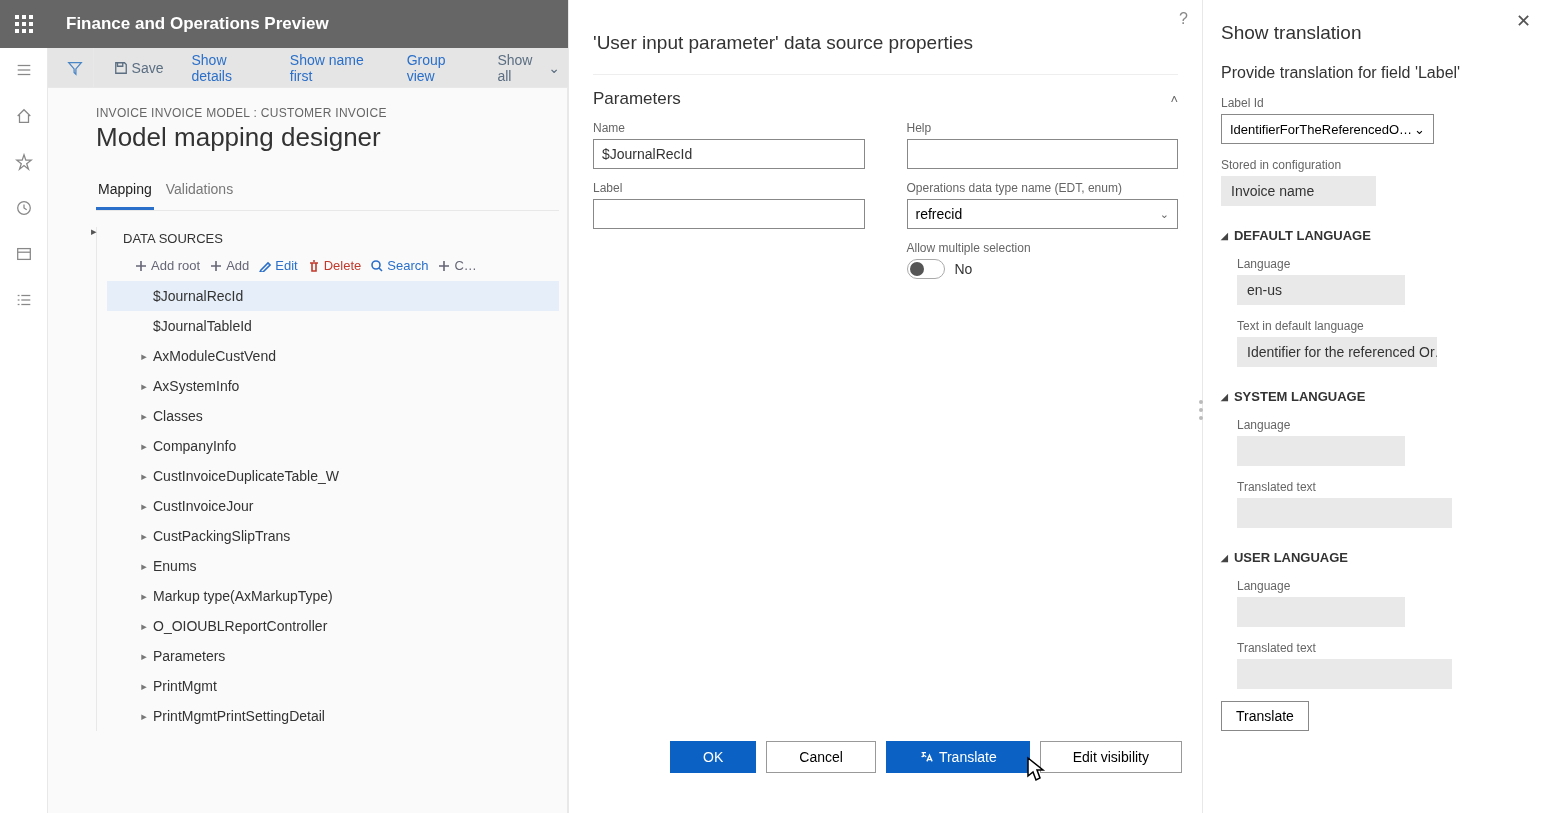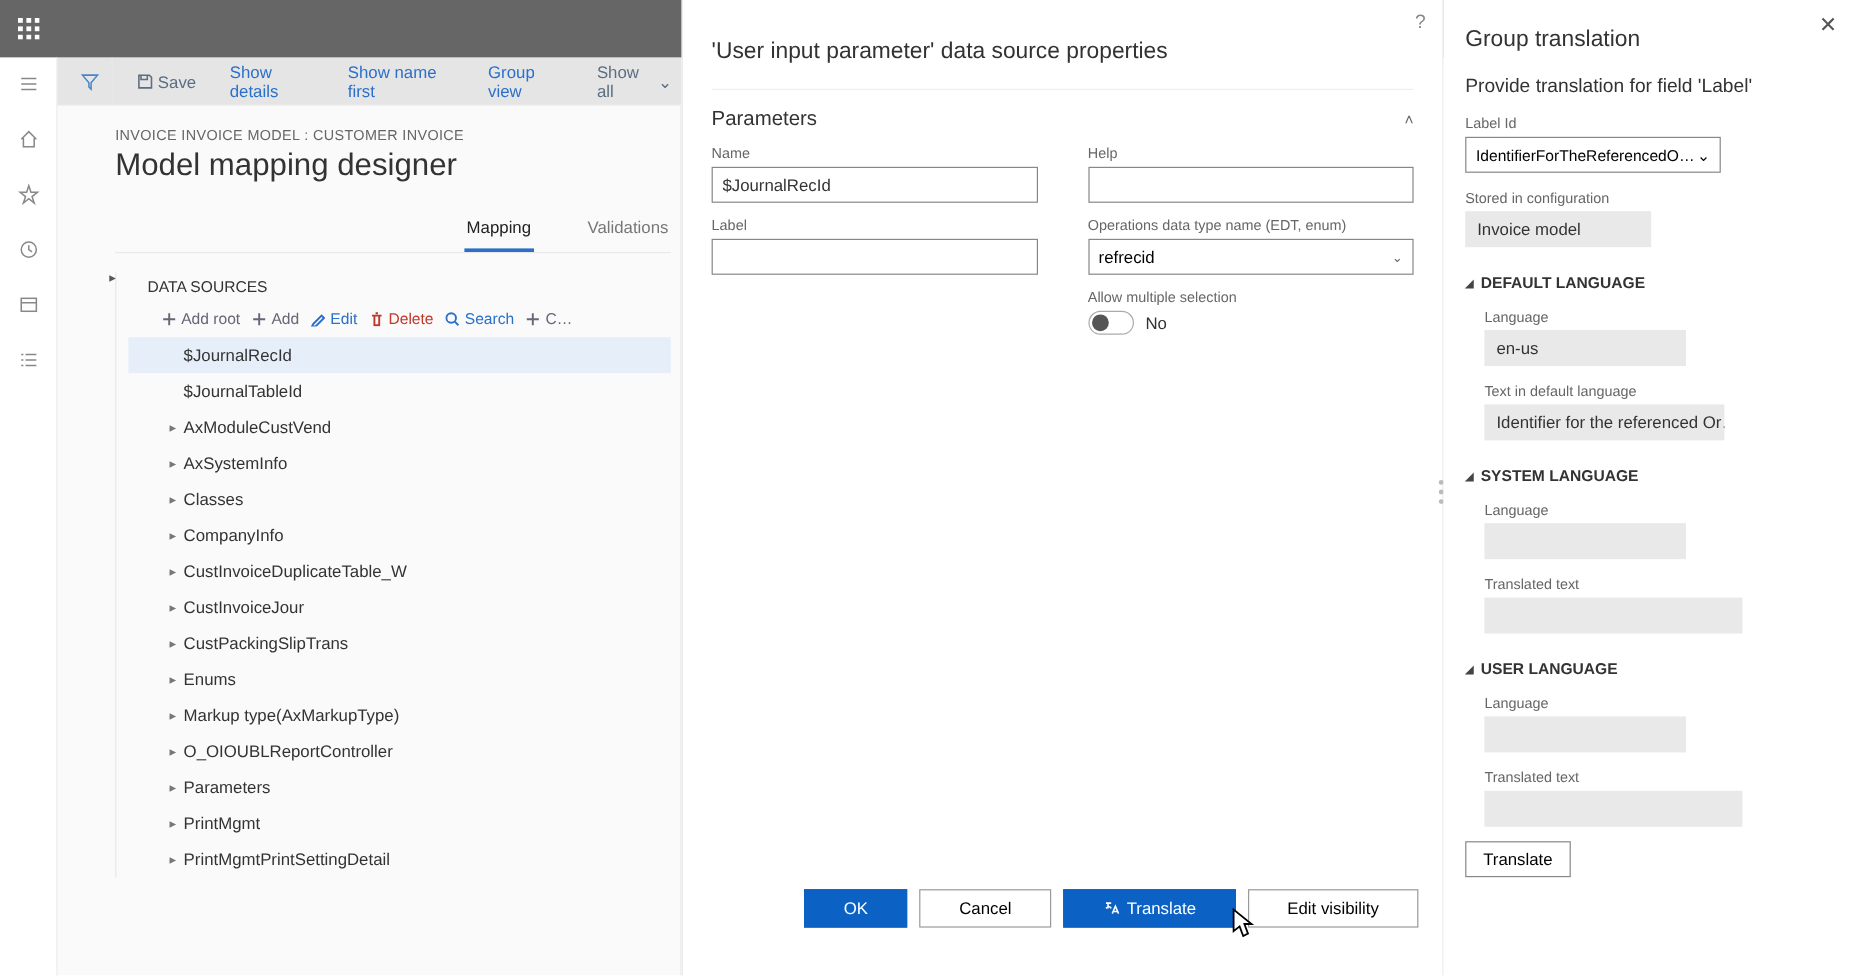--- a/index.html
+++ b/index.html
@@ -23,21 +23,21 @@
   .act { display: flex; align-items: center; gap: 4px; color: #5b6e82; font-size: 14px; cursor: pointer; padding: 4px 8px; }
   .act svg { width: 14px; height: 14px; stroke: #5b6e82; fill: none; stroke-width: 1.5; }
   .act.link { color: #2a6fc9; }
   .act .chev { margin-left: 2px; }
 
   
   .main-left { position: absolute; left: 48px; top: 88px; width: 520px; bottom: 0; background: #fafafa; border-right: 1px solid #e8e8e8; overflow: hidden; }
   .main-left-inner { padding: 12px 8px 0 48px; }
   .breadcrumb { font-size: 12px; color: #666; letter-spacing: 0.3px; margin: 6px 0 2px 0; }
   .page-title { font-size: 26px; color: #333; font-weight: 400; margin-bottom: 6px; }
-  .tabs { display: flex; gap: 43px; border-bottom: 1px solid #e8e8e8; margin-top: 20px; justify-content: flex-end; }
+  .tabs { display: flex; gap: 10px; border-bottom: 1px solid #e8e8e8; margin-top: 20px; }
   .tab { padding: 8px 2px 10px 2px; font-size: 14px; color: #777; cursor: pointer; border-bottom: 3px solid transparent; }
   .tab.active { color: #222; border-bottom-color: #2a6fc9; }
 
   .tree-wrap { margin-top: 16px; border-left: 1px solid #e8e8e8; padding-left: 10px; position: relative; }
   .tree-toggle { position: absolute; left: -6px; top: -2px; font-size: 11px; color: #555; cursor: pointer; }
   .tree-heading { font-size: 13px; color: #333; font-weight: 400; padding: 4px 0 12px 16px; }
   .tree-actions { display: flex; gap: 10px; padding-left: 28px; margin-bottom: 8px; flex-wrap: wrap; }
   .tree-act { display: flex; align-items: center; gap: 4px; color: #667; font-size: 13px; cursor: pointer; }
   .tree-act svg { width: 12px; height: 12px; stroke: #667; fill: none; stroke-width: 1.6; }
   .tree-act.blue { color: #2a6fc9; }
@@ -116,20 +116,21 @@
         <rect x="7" y="0" width="4" height="4"></rect>
         <rect x="14" y="0" width="4" height="4"></rect>
         <rect x="0" y="7" width="4" height="4"></rect>
         <rect x="7" y="7" width="4" height="4"></rect>
         <rect x="14" y="7" width="4" height="4"></rect>
         <rect x="0" y="14" width="4" height="4"></rect>
         <rect x="7" y="14" width="4" height="4"></rect>
         <rect x="14" y="14" width="4" height="4"></rect>
       </svg>
   </div>
+  <div class="app-title">Finance and Operations Preview</div>
 </div>
 
 <div class="left-rail">
   <div class="rail-btn">
       <svg viewBox="0 0 20 20">
         <line x1="3" y1="5" x2="17" y2="5"></line>
         <line x1="3" y1="10" x2="17" y2="10"></line>
         <line x1="3" y1="15" x2="17" y2="15"></line>
       </svg>
     </div>
@@ -370,34 +371,34 @@
 </div>
 
 <div class="grip">
     <div></div>
     <div></div>
     <div></div>
   </div>
 
 <div class="side-panel">
   <div class="side-close">✕</div>
-  <div class="side-title">Group translation</div>
+  <div class="side-title">Show translation</div>
   <div class="side-sub">Provide translation for field 'Label'</div>
 
   <div class="side-field">
     <label>Label Id</label>
     <div class="side-select">
       <span>IdentifierForTheReferencedOr…</span>
       <span>⌄</span>
     </div>
   </div>
 
   <div class="side-field">
     <label>Stored in configuration</label>
-    <div class="readonly-box" style="width:155px">Invoice model</div>
+    <div class="readonly-box" style="width:155px">Invoice name</div>
   </div>
 
   <div class="group-head">
       <span class="tri">◢</span>
       <span>DEFAULT LANGUAGE</span>
     </div>
   <div class="group-sub">
     <div class="side-field">
       <label>Language</label>
       <div class="readonly-box">en-us</div>

